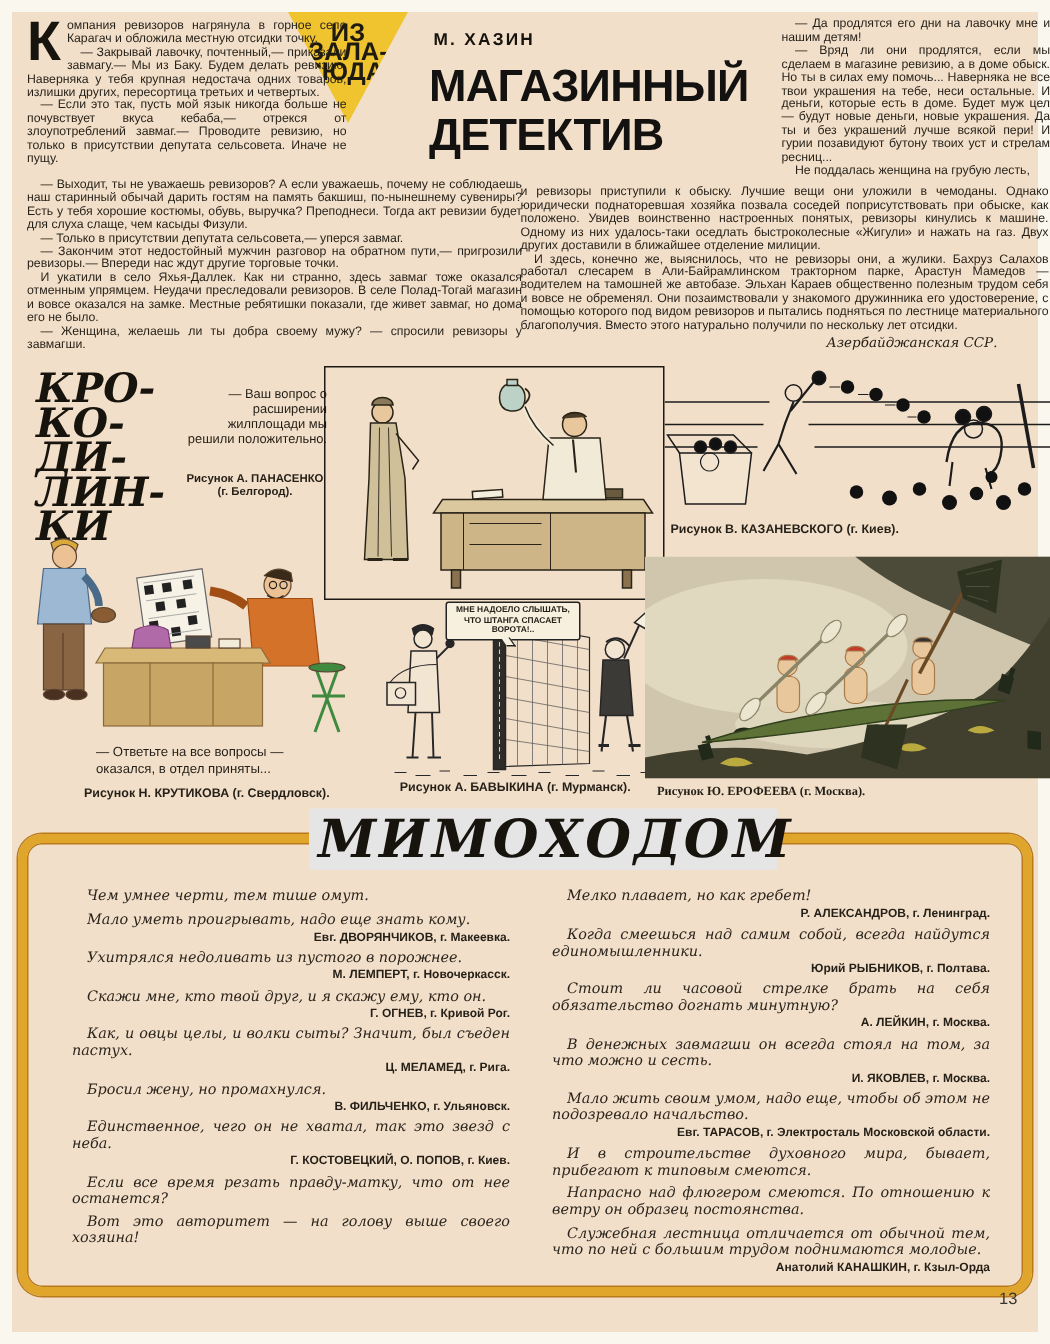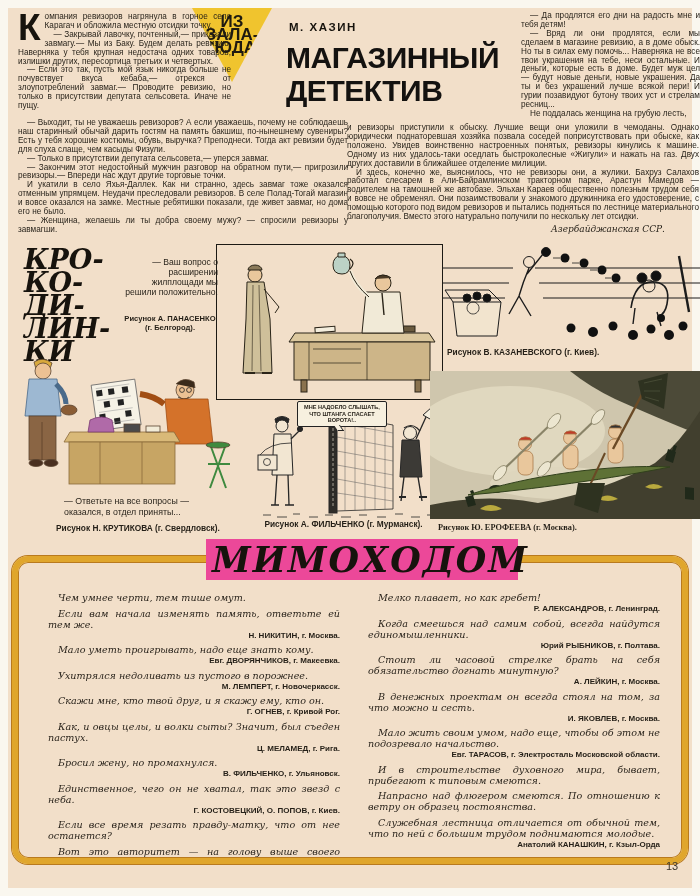--- a/index.html
+++ b/index.html
@@ -43,21 +43,21 @@
   .ero-credit{position:absolute;left:430px;top:515px;width:200px;font-family:Liberation Serif, serif;}
   .bubble{position:absolute;left:64px;top:8px;width:90px;background:#f7f0df;border:1px solid #222;
           border-radius:2px;font-weight:bold;font-size:5.6px;line-height:6.6px;text-align:center;
           padding:2px 2px;box-sizing:border-box;}
   .bubble::after{content:"";position:absolute;left:38px;bottom:-5px;width:5px;height:5px;
           background:#f7f0df;border-right:1px solid #222;border-bottom:1px solid #222;transform:skewX(35deg);}
 
   
   .mim-box{position:absolute;left:4px;top:548px;width:676px;height:308px;box-sizing:border-box;
            border:6px solid #e0a62c;border-radius:16px;box-shadow:0 0 0 1px #b97a1e, inset 0 0 0 1px #b97a1e;}
-  .mim-title{position:absolute;left:198px;top:531px;width:300px;text-align:center;background:#ec4899;
+  .mim-title{position:absolute;left:198px;top:531px;width:300px;text-align:center;background:#e5e5e5;
              font-family:"DejaVu Serif",serif;font-style:italic;font-weight:bold;font-size:35px;
              letter-spacing:2px;color:#17130d;padding:0 6px;}
   .mim-cols{position:absolute;left:40px;top:584px;width:612px;height:266px;display:flex;gap:28px;overflow:hidden;}
   .mim-col{width:298px;}
   .aph-text{font-family:"DejaVu Serif",serif;font-style:italic;font-size:9.6px;line-height:11px;
             text-indent:10px;text-align:justify;color:#2a241c;}
   .aph-author{font-weight:bold;font-size:8px;line-height:9px;text-align:right;margin-top:1px;color:#241f17;}
   .aph{margin-bottom:4.5px;}
 
   .page-num{position:absolute;left:658px;top:852px;font-size:11px;color:#3a352c;}
@@ -86,21 +86,21 @@
 
     <div class="art col2">
       <p>— Выходит, ты не уважаешь ревизоров? А если уважаешь, почему не соблюдаешь наш старинный обычай дарить гостям на память бакшиш, по-нынешнему сувениры? Есть у тебя хорошие костюмы, обувь, выручка? Преподнеси. Тогда акт ревизии будет для слуха слаще, чем касыды Физули.</p>
       <p>— Только в присутствии депутата сельсовета,— уперся завмаг.</p>
       <p>— Закончим этот недостойный мужчин разговор на обратном пути,— пригрозили ревизоры.— Впереди нас ждут другие торговые точки.</p>
       <p>И укатили в село Яхья-Даллек. Как ни странно, здесь завмаг тоже оказался отменным упрямцем. Неудачи преследовали ревизоров. В селе Полад-Тогай магазин и вовсе оказался на замке. Местные ребятишки показали, где живет завмаг, но дома его не было.</p>
       <p>— Женщина, желаешь ли ты добра своему мужу? — спросили ревизоры у завмагши.</p>
     </div>
 
     <div class="art col3">
-      <p>— Да продлятся его дни на радость мне и тебя детям!</p>
+      <p>— Да продлятся его дни на лавочку мне и нашим детям!</p>
       <p>— Вряд ли они продлятся, если мы сделаем в магазине ревизию, а в доме обыск. Но ты в силах ему помочь... Наверняка не все твои украшения на тебе, неси остальные. И деньги, которые есть в доме. Будет муж цел — будут новые деньги, новые украшения. Да ты и без украшений лучше всякой пери! И гурии позавидуют бутону твоих уст и стрелам ресниц...</p>
       <p>Не поддалась женщина на грубую лесть,</p>
     </div>
 
     <div class="art col4">
       <p class="first">и ревизоры приступили к обыску. Лучшие вещи они уложили в чемоданы. Однако юридически поднаторевшая хозяйка позвала соседей поприсутствовать при обыске, как положено. Увидев воинственно настроенных понятых, ревизоры кинулись к машине. Одному из них удалось-таки оседлать быстроколесные «Жигули» и нажать на газ. Двух других доставили в ближайшее отделение милиции.</p>
       <p>И здесь, конечно же, выяснилось, что не ревизоры они, а жулики. Бахруз Салахов работал слесарем в Али-Байрамлинском тракторном парке, Арастун Мамедов — водителем на тамошней же автобазе. Эльхан Караев общественно полезным трудом себя и вовсе не обременял. Они позаимствовали у знакомого дружинника его удостоверение, с помощью которого под видом ревизоров и пытались подняться по лестнице материального благополучия. Вместо этого натурально получили по нескольку лет отсидки.</p>
       <p class="signature">Азербайджанская ССР.</p>
     </div>
   </section>
@@ -284,21 +284,21 @@
         <path d="M166,104 h7 M186,104 h8" stroke-width="2"></path>
         <path d="M183,46 L193,24" stroke-width="1.3"></path>
         <polygon points="190,22 208,6 204,30" fill="#f6f0e0"></polygon>
         <path d="M208,4 l6,-3 M210,12 l7,0 M206,20 l6,4" stroke-width="0.8"></path>
 
         <path d="M30,122 h8 M44,124 h10 M60,121 h7 M76,124 h9 M92,122 h8 M108,124 h10 M126,122 h8 M144,124 h9 M162,121 h8 M178,124 h9 M194,122 h8" stroke-width="0.8"></path>
       </g>
     </svg>
     <div class="bubble">МНЕ НАДОЕЛО СЛЫШАТЬ, ЧТО ШТАНГА СПАСАЕТ ВОРОТА!..</div>
   </div>
-  <div class="credit bav-credit">Рисунок А. ФИЛЬЧЕНКО (г. Мурманск).</div>
+  <div class="credit bav-credit">Рисунок А. БАВЫКИНА (г. Мурманск).</div>
 
   <div class="cartoon" style="left:422px;top:363px;width:270px;height:148px;">
     <svg width="270" height="148" viewBox="0 0 270 148">
       <rect width="270" height="148" fill="#cfc6ad"></rect>
       <ellipse cx="80" cy="60" rx="95" ry="45" fill="#e0d8bf"></ellipse>
       <ellipse cx="130" cy="112" rx="70" ry="16" fill="#ded6bd"></ellipse>
       <path d="M140,0 L270,0 L270,64 Q225,46 185,28 Q160,16 140,0 Z" fill="#4c4a38"></path>
       <path d="M270,40 L270,148 L0,148 L0,134 Q55,122 108,132 Q175,120 225,92 Q250,72 270,40 Z" fill="#413f2e"></path>
       <g fill="#20291a">
         <path d="M35,126 l8,-2 3,10 -8,2 Z M40,120 l3,-1 2,5 -3,1 Z"></path>
@@ -348,24 +348,20 @@
 
   <div class="mim-box"></div>
   <div class="mim-title">МИМОХОДОМ</div>
   <div class="mim-cols">
     <div class="mim-col">
   <div class="aph">
     <div class="aph-text">Чем умнее черти, тем тише омут.</div>
 
   </div>
 
-  <div class="aph">
-    <div class="aph-text">Если вам начала изменять память, ответьте ей тем же.</div>
-    <div class="aph-author">Н. НИКИТИН, г. Москва.</div>
-  </div>
 
   <div class="aph">
     <div class="aph-text">Мало уметь проигрывать, надо еще знать кому.</div>
     <div class="aph-author">Евг. ДВОРЯНЧИКОВ, г. Макеевка.</div>
   </div>
 
   <div class="aph">
     <div class="aph-text">Ухитрялся недоливать из пустого в порожнее.</div>
     <div class="aph-author">М. ЛЕМПЕРТ, г. Новочеркасск.</div>
   </div>
@@ -410,21 +406,21 @@
     <div class="aph-text">Когда смеешься над самим собой, всегда найдутся единомышленники.</div>
     <div class="aph-author">Юрий РЫБНИКОВ, г. Полтава.</div>
   </div>
 
   <div class="aph">
     <div class="aph-text">Стоит ли часовой стрелке брать на себя обязательство догнать минутную?</div>
     <div class="aph-author">А. ЛЕЙКИН, г. Москва.</div>
   </div>
 
   <div class="aph">
-    <div class="aph-text">В денежных проектам он всегда стоял на том, за что можно и сесть.</div>
+    <div class="aph-text">В денежных завмагши он всегда стоял на том, за что можно и сесть.</div>
     <div class="aph-author">И. ЯКОВЛЕВ, г. Москва.</div>
   </div>
 
   <div class="aph">
     <div class="aph-text">Мало жить своим умом, надо еще, чтобы об этом не подозревало начальство.</div>
     <div class="aph-author">Евг. ТАРАСОВ, г. Электросталь Московской области.</div>
   </div>
 
   <div class="aph">
     <div class="aph-text">И в строительстве духовного мира, бывает, прибегают к типовым смеются.</div>

